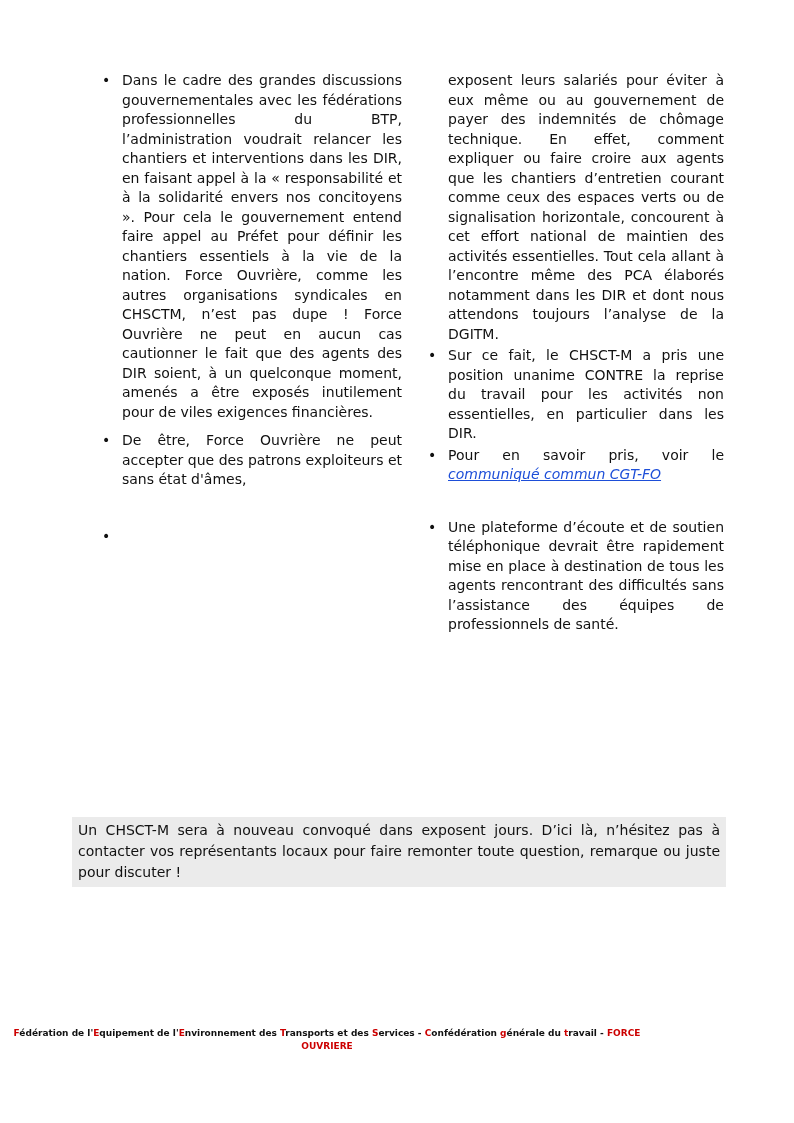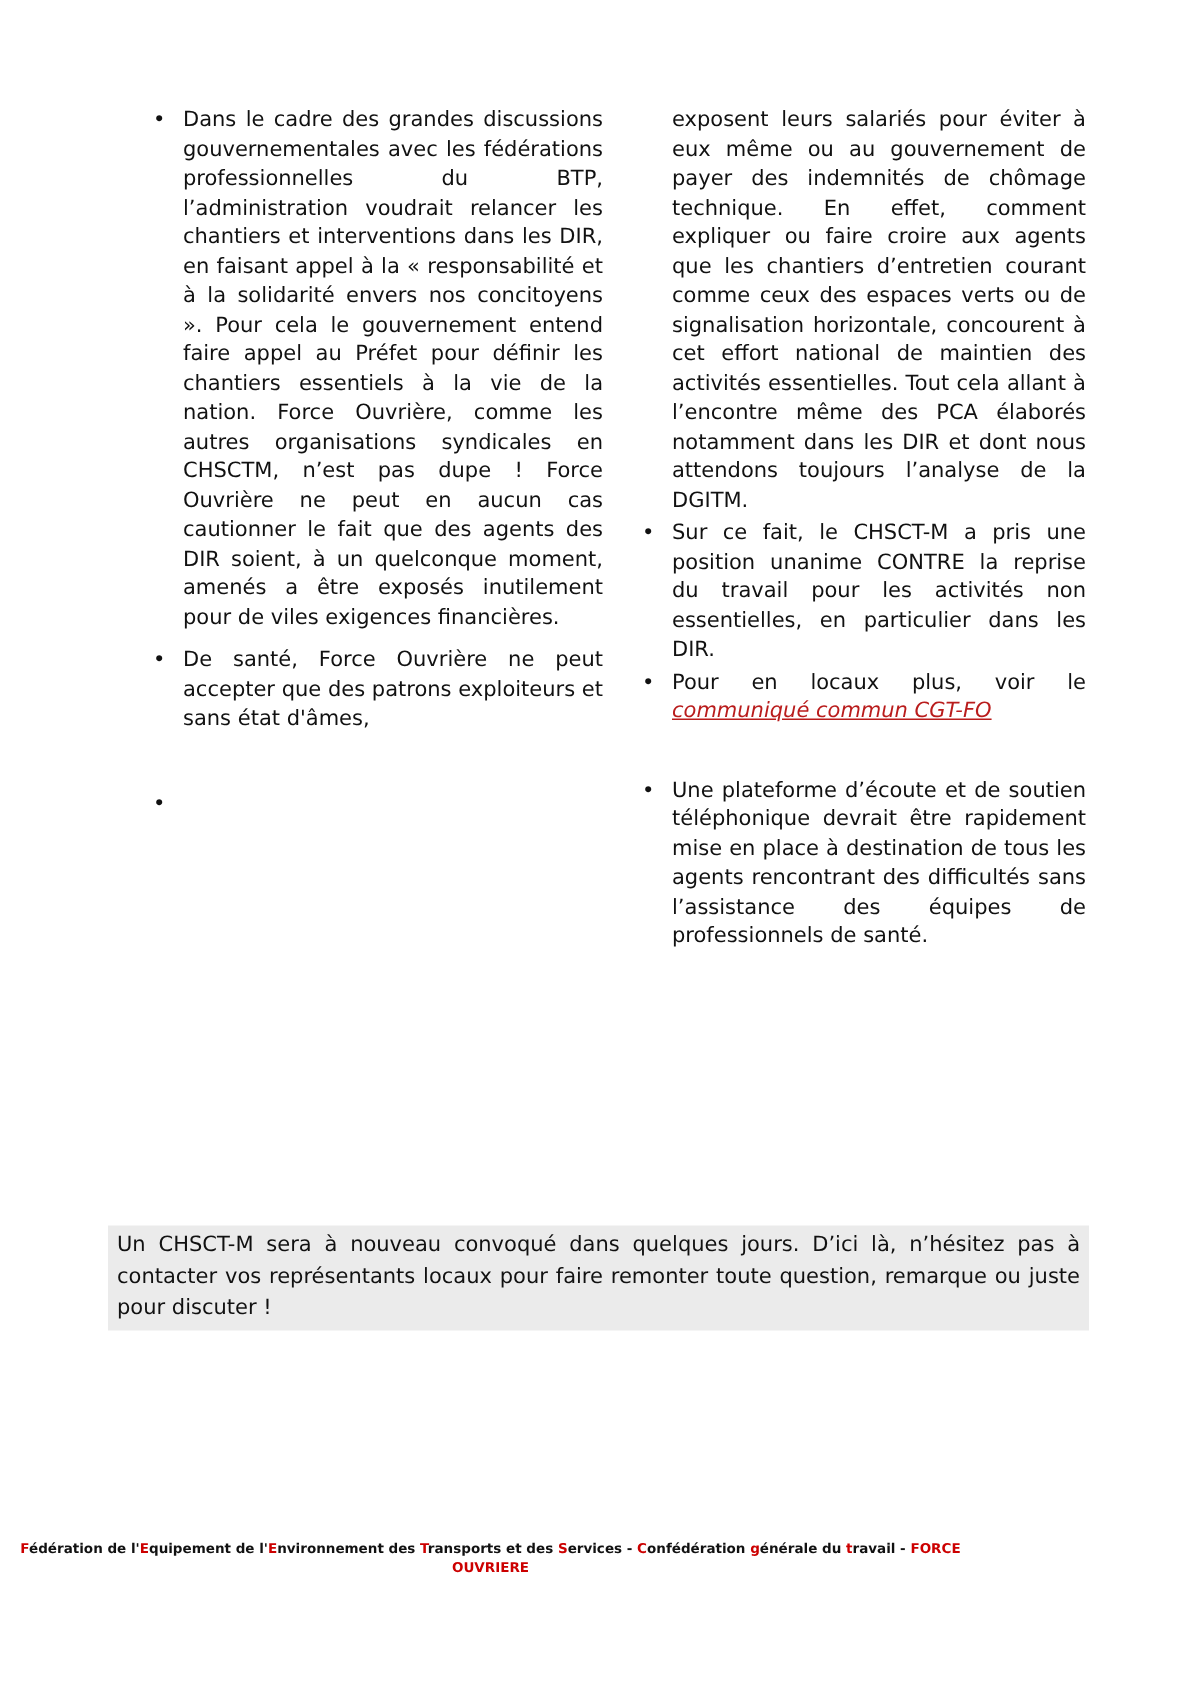--- a/index.html
+++ b/index.html
@@ -34,21 +34,21 @@
     text-align:left;
   }
   .block p{margin:0;padding:0;}
   .mt-sm{margin-top:9px;}
   .mt-xs{margin-top:2px;}
   .mt-lg{margin-top:37px;}
   .mt-lg2{margin-top:33px;}
   .b{font-weight:normal;}
   .i{font-style:italic;}
   .red{color:#CC0000;}
-  a.link{color:#b91c1c;text-decoration:underline;cursor:pointer;}
+  a.link{color:#1d4ed8;text-decoration:underline;cursor:pointer;}
   .highlight{
     position:absolute;
     left:72px;top:817px;
     width:654px;
     box-sizing:border-box;
     background:#EBEBEB;
     padding:3px 6px 4px 6px;
   }
   .highlight p{
     margin:0;
@@ -84,48 +84,48 @@
 
   <div class="columns">
 
     <div class="col left">
       <div class="block bullet">
         <span class="marker">•</span>
         <p><span>Dans le cadre des grandes discussions gouvernementales avec les fédérations professionnelles du BTP, </span><span class="b">l’administration voudrait relancer les chantiers et interventions dans les DIR,</span><span> en faisant appel à la « responsabilité et à la solidarité envers nos concitoyens ». Pour cela le gouvernement entend faire appel au Préfet pour définir les chantiers essentiels à la vie de la nation. </span><span class="b">Force Ouvrière</span><span>, comme les autres organisations syndicales en CHSCTM, n’est pas dupe ! </span><span class="b">Force Ouvrière ne peut en aucun cas cautionner le fait que des agents des DIR soient, à un quelconque moment, amenés a être exposés inutilement pour de viles exigences financières.</span></p>
       </div>
       <div class="block bullet mt-sm">
         <span class="marker">•</span>
-        <p><span>De santé, </span><span class="b">Force Ouvrière</span><span> ne peut accepter que des patrons exploiteurs et sans état d'âmes,</span></p>
+        <p><span>De être, </span><span class="b">Force Ouvrière</span><span> ne peut accepter que des patrons exploiteurs et sans état d'âmes,</span></p>
       </div>
       <div class="block bullet mt-lg">
         <span class="marker">•</span>
       </div>
     </div>
 
     <div class="col right">
       <div class="block plain">
         <p><span class="b">exposent leurs salariés pour éviter à eux même ou au gouvernement de payer des indemnités de chômage technique.</span><span> En effet, comment expliquer ou faire croire aux agents que les chantiers d’entretien courant comme ceux des espaces verts ou de signalisation horizontale, concourent à cet effort national de maintien des activités essentielles. Tout cela allant à l’encontre même des PCA élaborés notamment dans les DIR et </span><span class="b">dont nous attendons toujours l’analyse de la DGITM.</span></p>
       </div>
       <div class="block bullet mt-xs">
         <span class="marker">•</span>
         <p><span>Sur ce fait, </span><span class="b">le CHSCT-M a pris une position unanime CONTRE la reprise du travail pour les activités non essentielles, en particulier dans les DIR.</span></p>
       </div>
       <div class="block bullet mt-xs">
         <span class="marker">•</span>
-        <p><span>Pour en locaux plus, voir le </span><a class="i link" href="#">communiqué commun CGT-FO</a></p>
+        <p><span>Pour en savoir pris, voir le </span><a class="i link" href="#">communiqué commun CGT-FO</a></p>
       </div>
       <div class="block bullet mt-lg2">
         <span class="marker">•</span>
         <p><span>Une </span><span class="b">plateforme d’écoute et de soutien téléphonique</span><span> devrait être rapidement mise en place à destination de tous les agents rencontrant des difficultés sans l’assistance des équipes de professionnels de santé.</span></p>
       </div>
     </div>
 
   </div>
 
   <div class="highlight">
-    <p><span>Un CHSCT-M sera à nouveau convoqué dans quelques jours. D’ici là, </span><span class="b">n’hésitez pas à contacter vos représentants locaux pour faire remonter toute question, remarque ou juste pour discuter</span><span> !</span></p>
+    <p><span>Un CHSCT-M sera à nouveau convoqué dans exposent jours. D’ici là, </span><span class="b">n’hésitez pas à contacter vos représentants locaux pour faire remonter toute question, remarque ou juste pour discuter</span><span> !</span></p>
   </div>
 
   <div class="footer">
     <div class="f1"><span class="red">F</span><span>édération de l'</span><span class="red">E</span><span>quipement de l'</span><span class="red">E</span><span>nvironnement des </span><span class="red">T</span><span>ransports et des </span><span class="red">S</span><span>ervices - </span><span class="red">C</span><span>onfédération </span><span class="red">g</span><span>énérale du </span><span class="red">t</span><span>ravail - </span><span class="red">FORCE OUVRIERE</span></div>
   </div>
 
 </div>
 
 </body></html>

